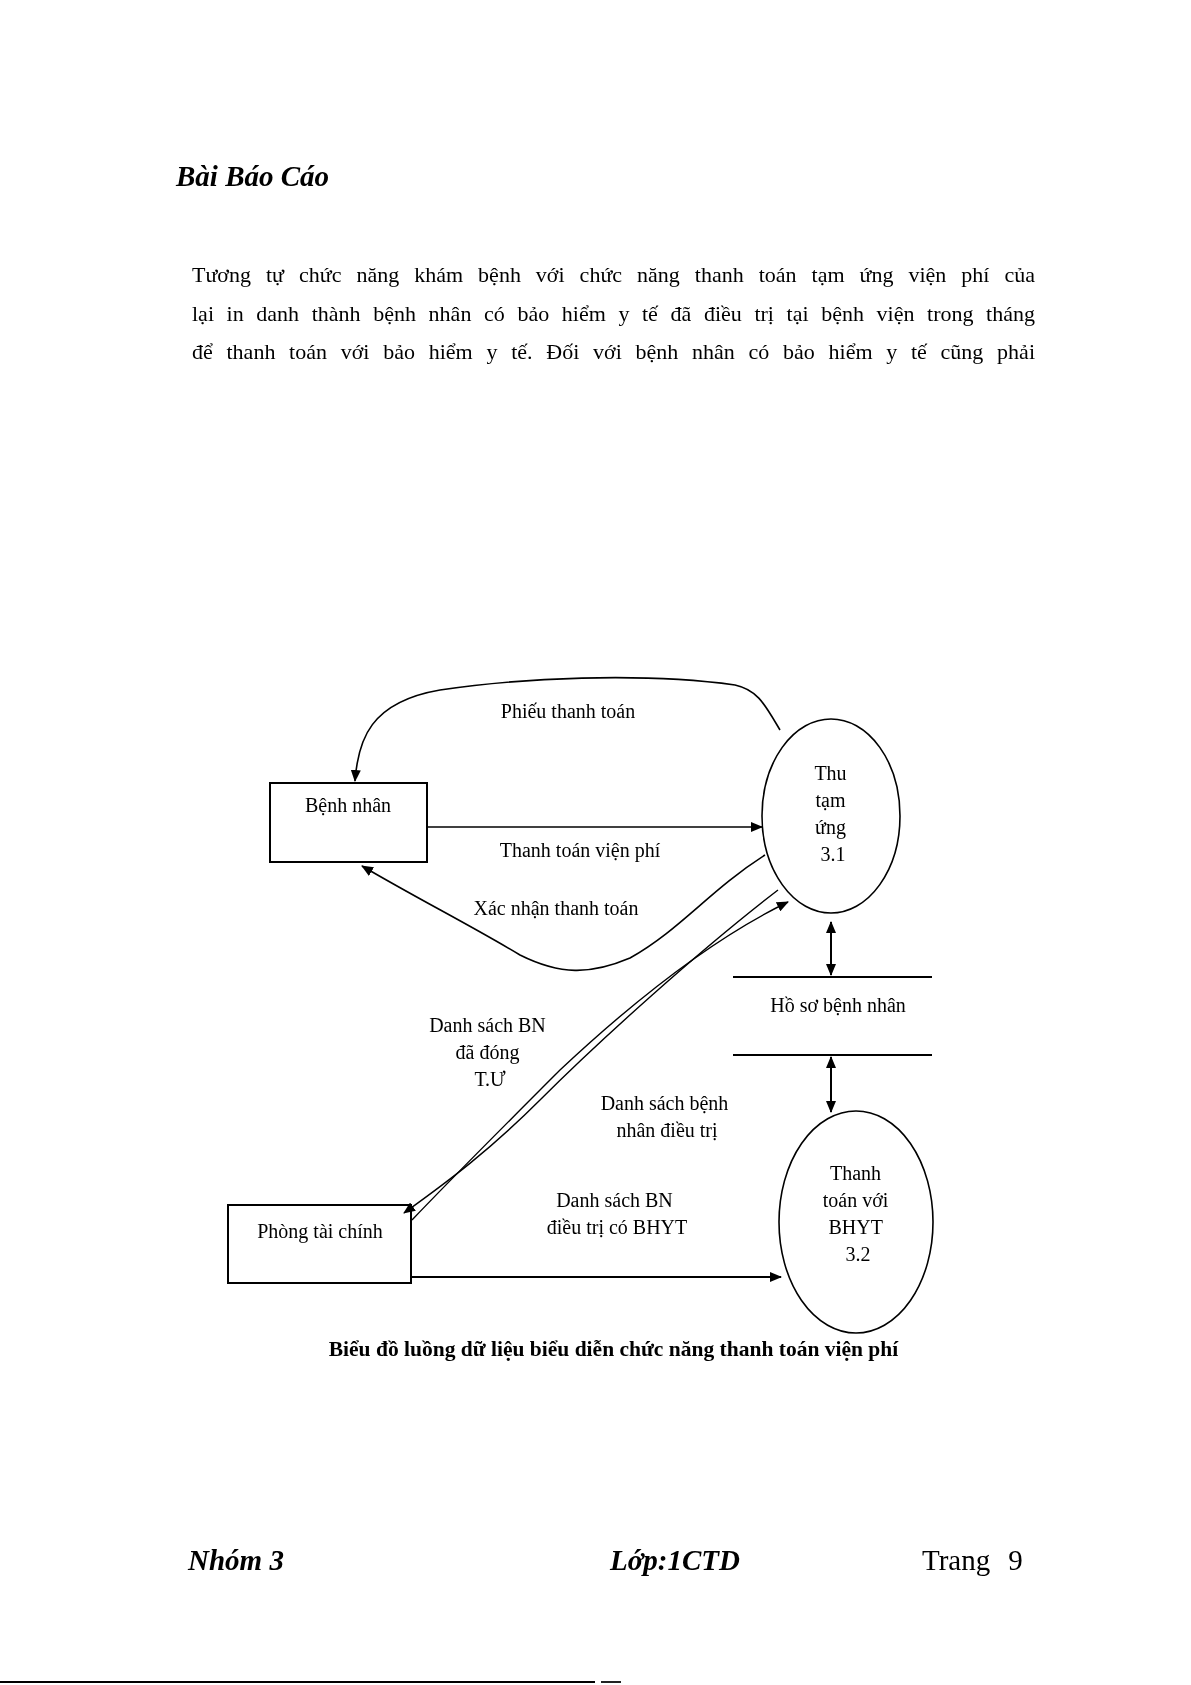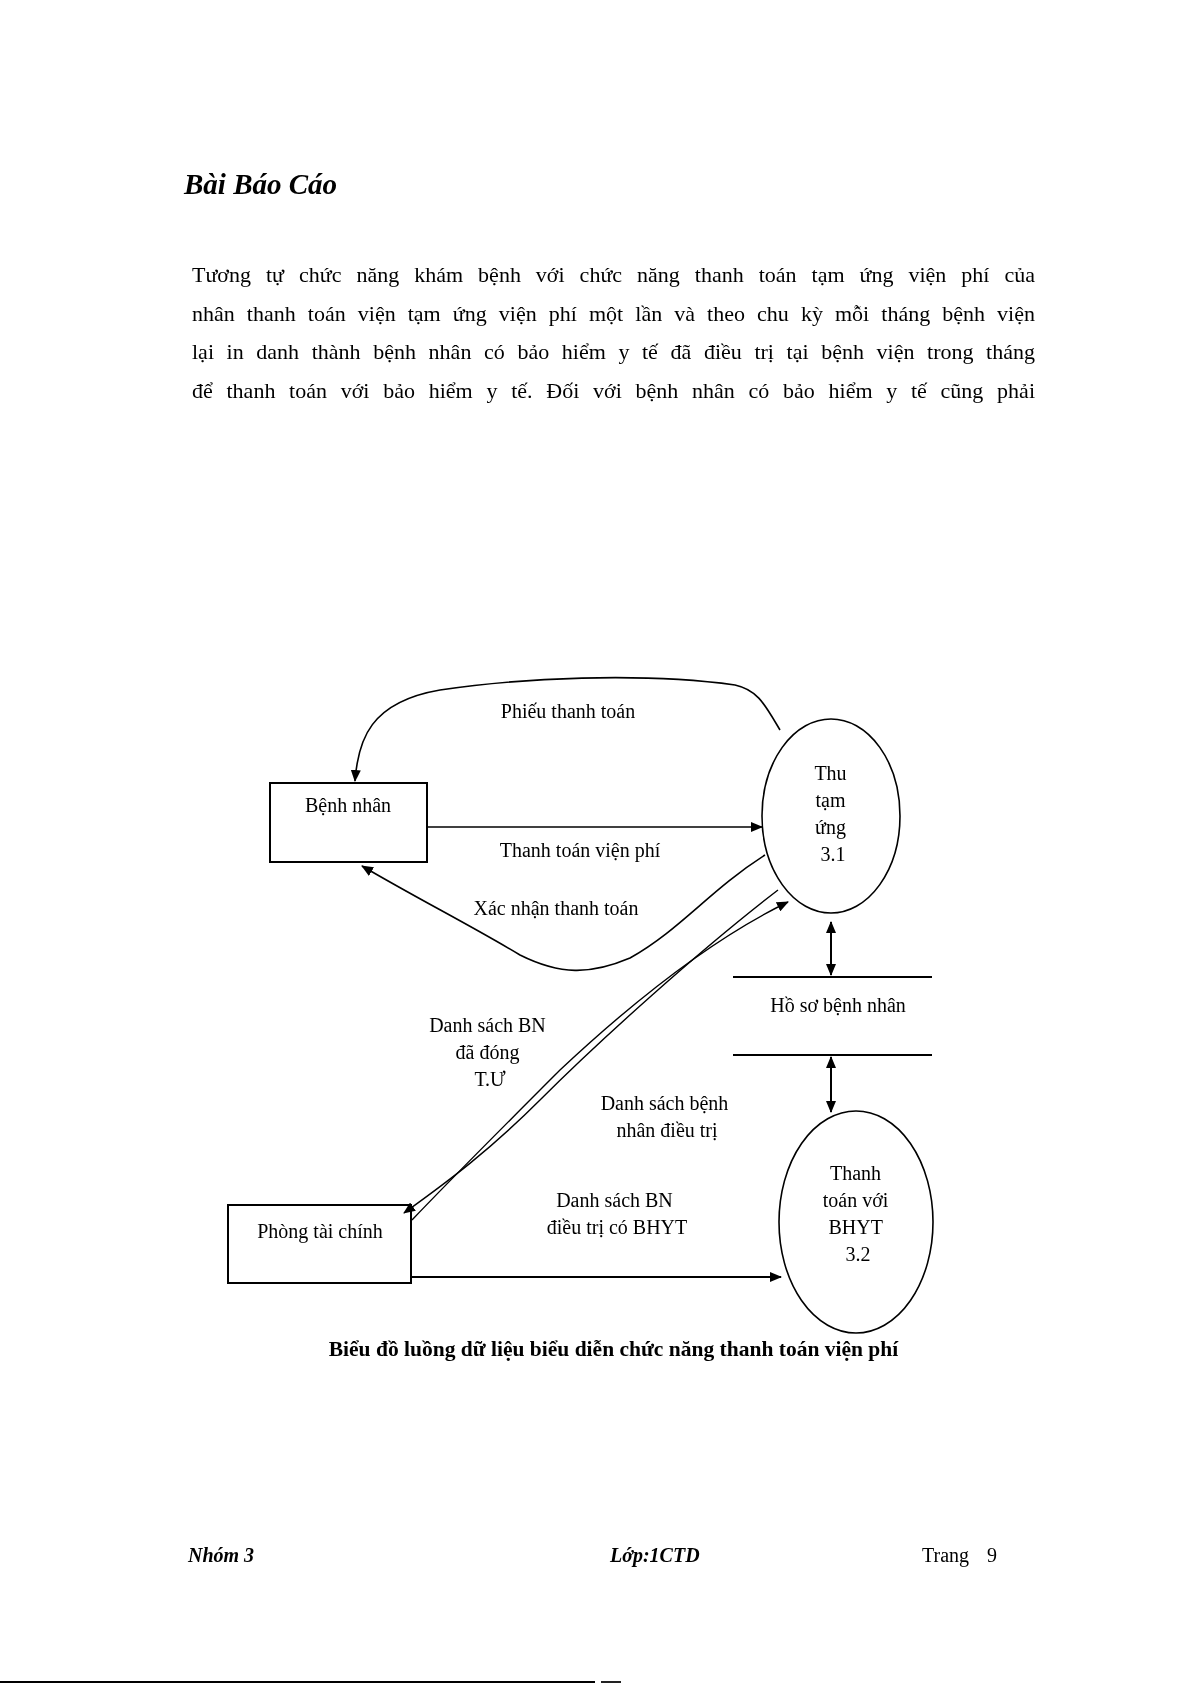--- a/index.html
+++ b/index.html
@@ -1,43 +1,42 @@
 <!DOCTYPE html>
 <html><head>
 <meta charset="utf-8">
 <style>
   html, body { margin: 0; padding: 0; background: #ffffff; }
   body { width: 1191px; height: 1685px; position: relative; overflow: hidden;
          font-family: "Liberation Serif", "DejaVu Serif", serif; color: #000; }
   .title { position: absolute; left: 176px; top: 160px; font-size: 29px;
-           font-weight: bold; font-style: italic; margin: 8px; }
+           font-weight: bold; font-style: italic; margin: 0; }
   .para { position: absolute; left: 176px; top: 240px; width: 843px;
           font-size: 22px; line-height: 38.7px; text-align: justify; margin: 16px; }
   .para .line { display: block; text-align: justify; text-align-last: justify; height: 38.7px; white-space: nowrap; }
   .para .line.last { text-align-last: left; }
   svg.diagram { position: absolute; left: 0; top: 0; }
   .caption { position: absolute; left: 8px; width: 1191px; top: 1337px; text-align: center;
              font-size: 21.5px; font-weight: bold; padding-left: 20px; box-sizing: border-box; }
-  .footer { position: absolute; top: 1544px; font-size: 20px; }
+  .footer { position: absolute; top: 1544px; font-size: 29px; }
   .footer.group { left: 188px; font-weight: bold; font-style: italic; }
   .footer.cls { left: 610px; font-weight: bold; font-style: italic; }
   .footer.page { left: 922px; }
   .footer.page .num { margin-left: 18px; }
   .bottom-rule { position: absolute; left: 0; top: 1681px; width: 595px; height: 2px; background: #000; }
   .bottom-rule2 { position: absolute; left: 601px; top: 1681px; width: 20px; height: 2px; background: #222; }
   .lbl { font-family: "Liberation Serif", "DejaVu Serif", serif; font-size: 20px; fill: #000; }
 </style>
 </head>
 <body>
 
 <h1 class="title">Bài Báo Cáo</h1>
 
 <div class="para">
   <span class="line">Tương tự chức năng khám bệnh với chức năng thanh toán tạm ứng viện phí của</span>
-  <span class="line">nhân thanh toán viện tạm ứng viện phí một lần và theo chu kỳ mỗi tháng bệnh viện</span>
   <span class="line">lại in danh thành bệnh nhân có bảo hiểm y tế đã điều trị tại bệnh viện trong tháng</span>
   <span class="line">để thanh toán với bảo hiểm y tế. Đối với bệnh nhân có bảo hiểm y tế cũng phải</span>
 </div>
 
 <svg class="diagram" width="1191" height="1685" viewBox="0 0 1191 1685">
   <defs>
     <marker id="arr" markerWidth="12" markerHeight="10" refX="11" refY="5" orient="auto" markerUnits="userSpaceOnUse">
       <path d="M0,0 L12,5 L0,10 Z" fill="#000"></path>
     </marker>
     <marker id="arrs" markerWidth="12" markerHeight="10" refX="1" refY="5" orient="auto" markerUnits="userSpaceOnUse">

